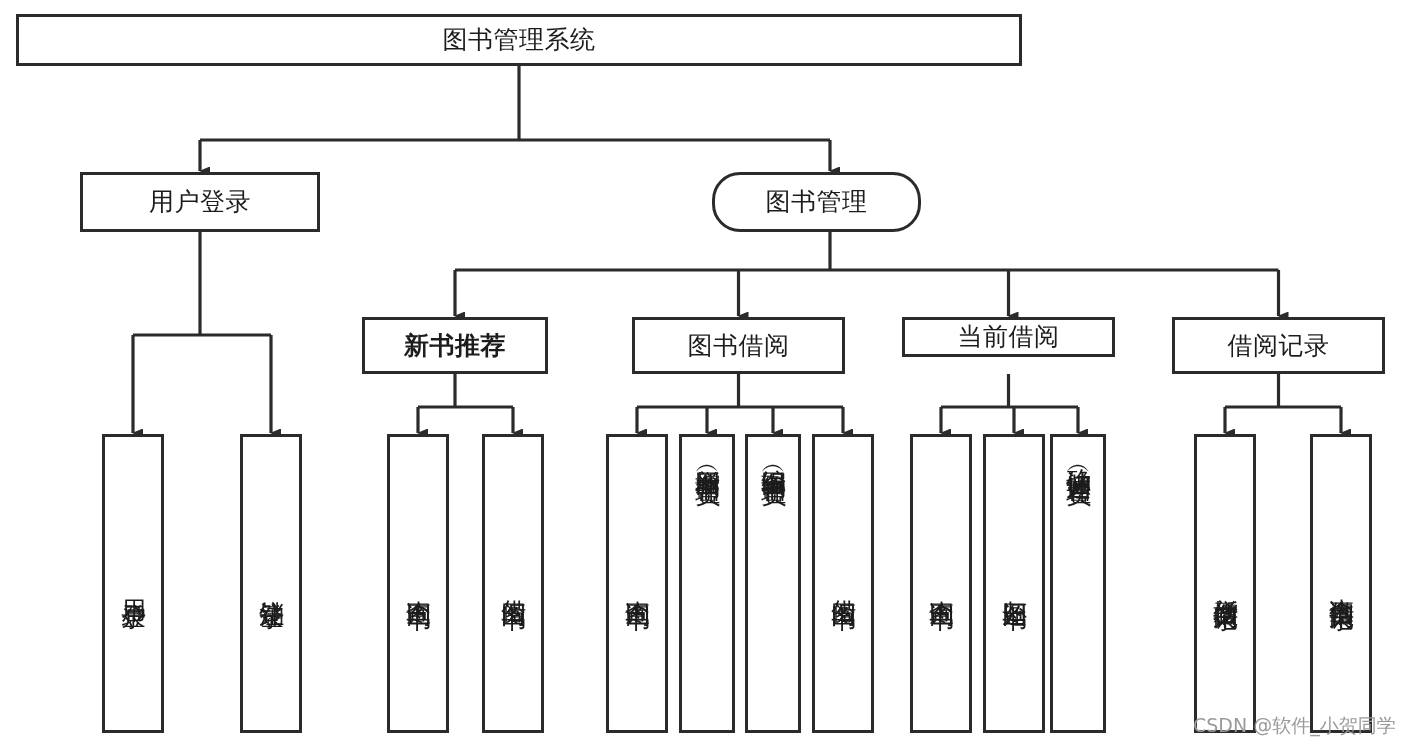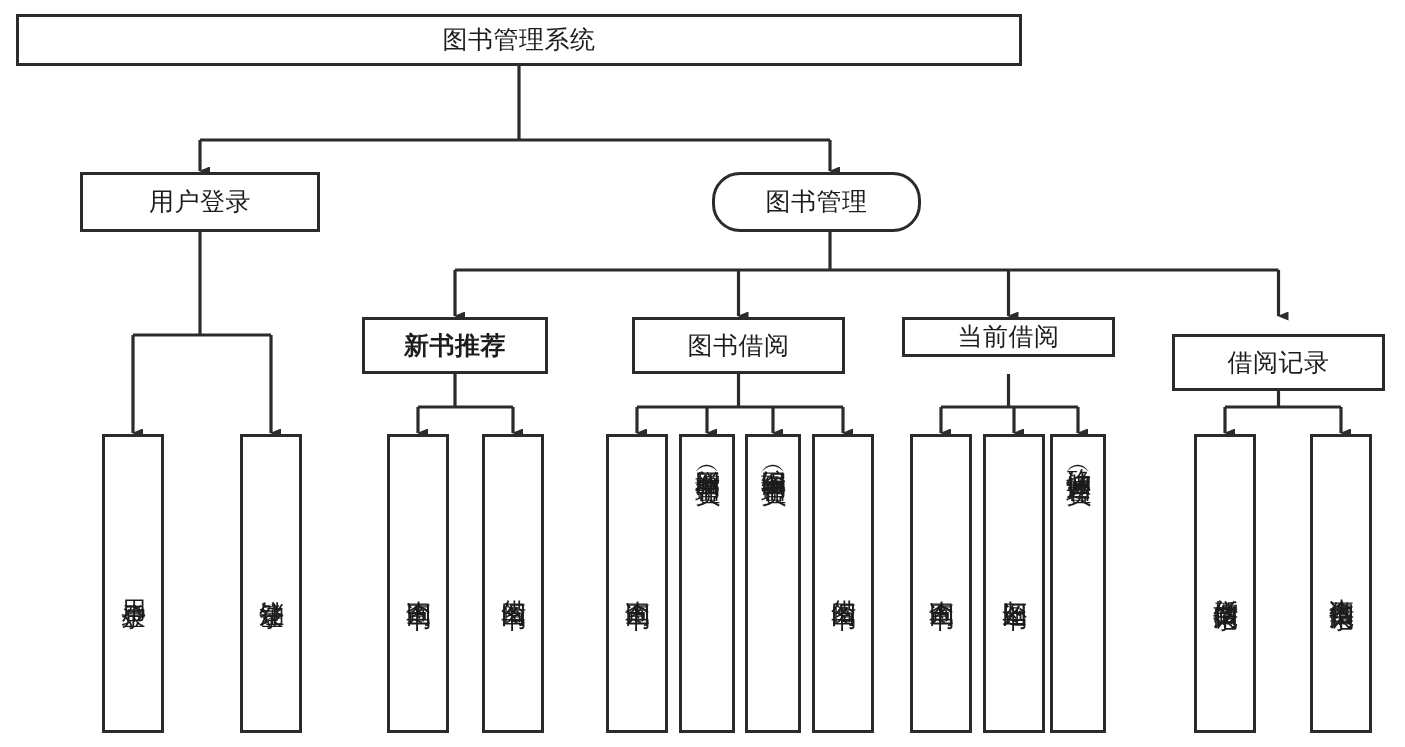--- a/index.html
+++ b/index.html
@@ -135,21 +135,21 @@
       </div>
       <div class="node-box horizontal" style="left: 362px; top: 317px; width: 186px; height: 57px; font-weight: bold;">
         <span class="node-label">新书推荐</span>
       </div>
       <div class="node-box horizontal" style="left: 632px; top: 317px; width: 213px; height: 57px;">
         <span class="node-label">图书借阅</span>
       </div>
       <div class="node-box horizontal" style="left: 902px; top: 317px; width: 213px; height: 40px;">
         <span class="node-label">当前借阅</span>
       </div>
-      <div class="node-box horizontal" style="left: 1172px; top: 334px; width: 213px; height: 57px;">
+      <div class="node-box horizontal" style="left: 1172px; top: 317px; width: 213px; height: 57px;">
         <span class="node-label">借阅记录</span>
       </div>
       <div class="node-box vertical centered" style="left: 102px; top: 434px; width: 62px; height: 299px;">
         <span class="node-label">用户登录</span>
       </div>
       <div class="node-box vertical centered" style="left: 240px; top: 434px; width: 62px; height: 299px;">
         <span class="node-label">注销登录</span>
       </div>
       <div class="node-box vertical centered" style="left: 387px; top: 434px; width: 62px; height: 299px;">
         <span class="node-label">查询图书</span>
@@ -179,14 +179,15 @@
         <span class="node-label">确认归还（管理员）</span>
       </div>
       <div class="node-box vertical centered" style="left: 1194px; top: 434px; width: 62px; height: 299px;">
         <span class="node-label">新增借阅记录</span>
       </div>
       <div class="node-box vertical centered" style="left: 1310px; top: 434px; width: 62px; height: 299px;">
         <span class="node-label">查询借阅记录</span>
       </div>
     </div>
 
+  <div id="watermark">CSDN @软件_小贺同学</div>
 
 </div>
 
 </body></html>

